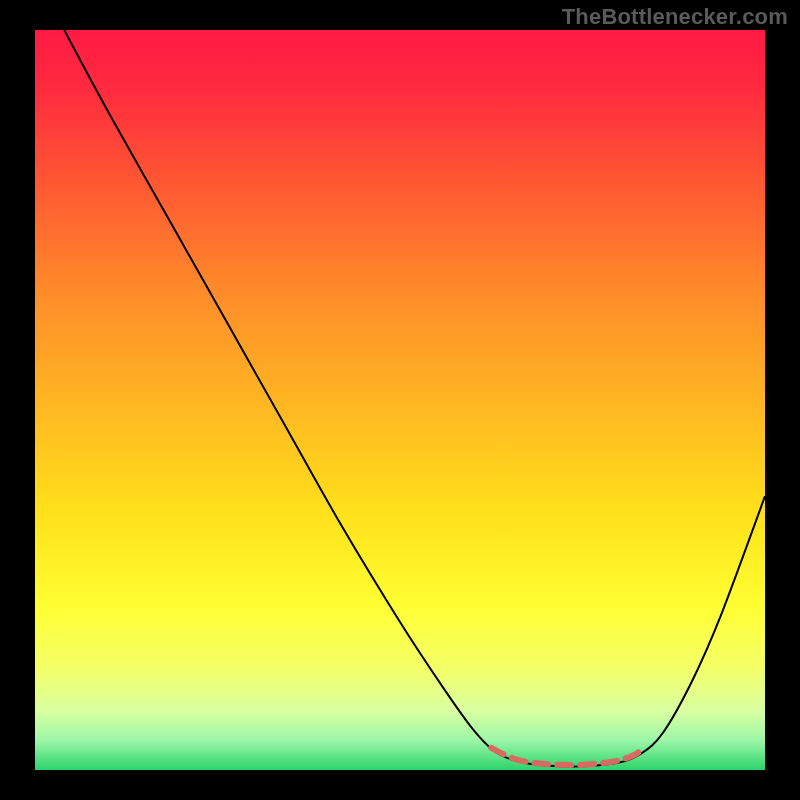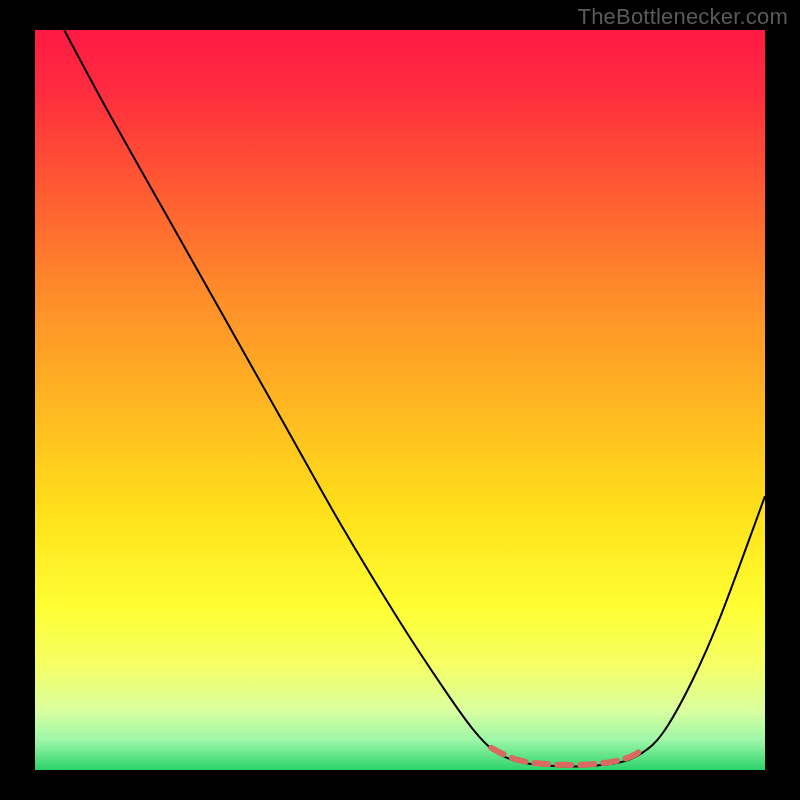--- a/index.html
+++ b/index.html
@@ -16,21 +16,21 @@
     width: 800px;
     height: 800px;
     background: #000;
   }
   .watermark {
     position: absolute;
     top: 4px;
     right: 12px;
     color: #5a5a5a;
     font-size: 22px;
-    font-weight: 400;
+    font-weight: 700;
     letter-spacing: 0.2px;
     z-index: 5;
     user-select: none;
   }
   .plot-wrap {
     position: absolute;
     left: 35px;
     top: 30px;
     width: 730px;
     height: 740px;

